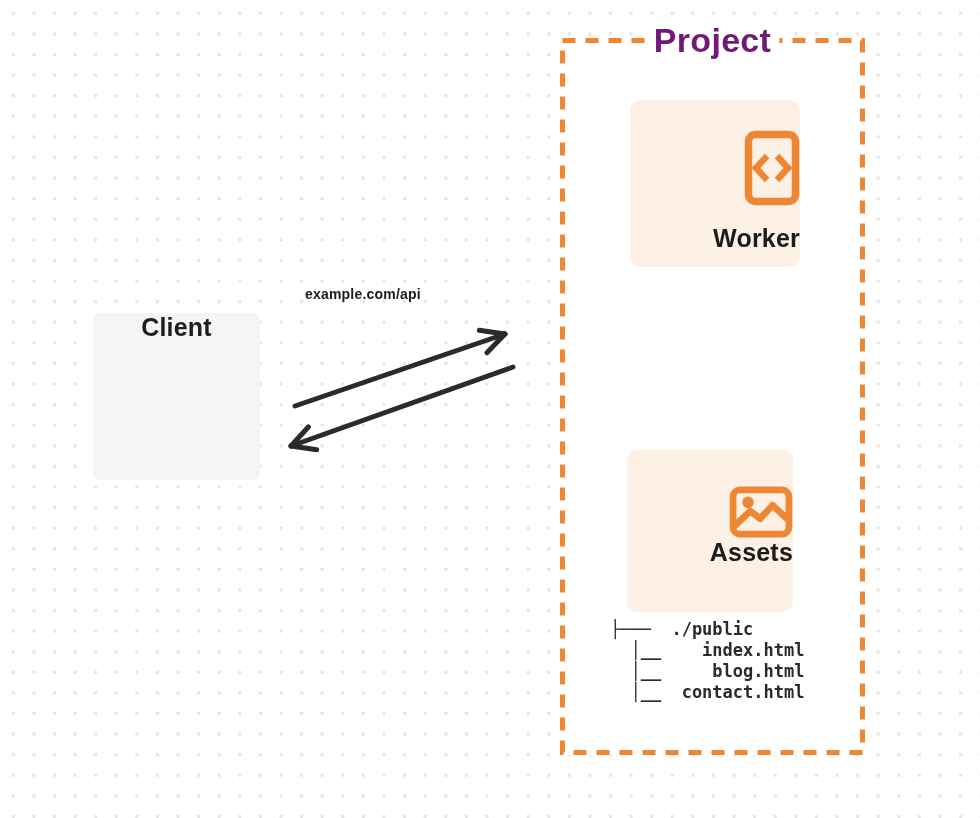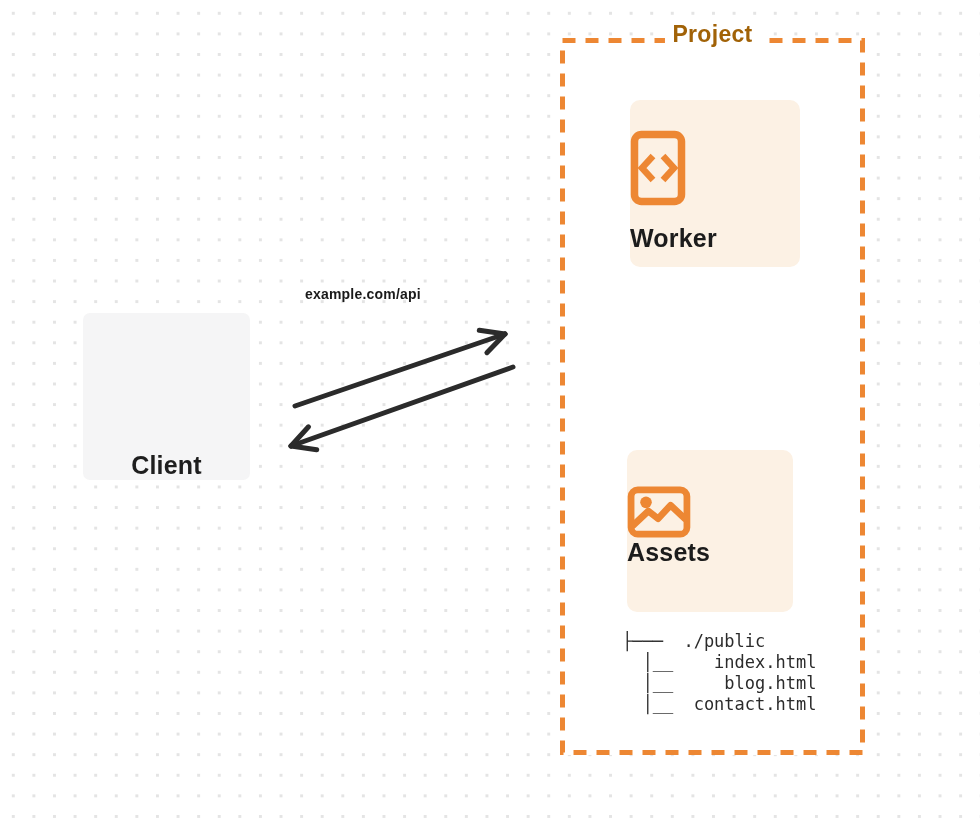--- a/index.html
+++ b/index.html
@@ -8,65 +8,65 @@
     width:980px;height:818px;
     overflow:hidden;
     font-family:"Liberation Sans", sans-serif;
     background-color:#ffffff;
     background-image:radial-gradient(circle, #E4E4E4 1.4px, rgba(0,0,0,0) 1.5px);
     background-size:20.6px 20.6px;
     background-position:3px 3px;
   }
   
   .client-box{
-    position:absolute;left:83px;top:313px;width:167px;height:167px;
+    position:absolute;left:93px;top:313px;width:167px;height:167px;
     background:#F5F5F6;border-radius:7px;
-    display:flex;align-items:flex-end;justify-content:center;
+    display:flex;align-items:flex-start;justify-content:center;
   }
   .client-box .label{
     font-size:25px;font-weight:700;color:#1E1E1E;letter-spacing:.2px;
   }
   
   .api-label{
     position:absolute;left:305px;top:286px;
     font-size:14px;font-weight:700;color:#1A1A1A;letter-spacing:.2px;
   }
   
   .arrows{position:absolute;left:280px;top:320px;width:250px;height:145px;overflow:visible;}
   
   .project-box{
     position:absolute;left:560px;top:38px;width:305px;height:717px;
     background:#ffffff;
   }
   .project-border{position:absolute;left:0;top:0;}
   .project-label{
     position:absolute;top:-17px;left:50%;transform:translateX(-50%);
     background:#ffffff;padding:0 8px;
-    font-size:23px;font-weight:700;color:#a16207;letter-spacing:.3px;
+    font-size:34px;font-weight:700;color:#701a75;letter-spacing:.3px;
     white-space:nowrap;z-index:2;
   }
   
   .card{
     position:absolute;background:#FCF1E4;border-radius:10px;
-    display:flex;flex-direction:column;align-items:flex-start;
+    display:flex;flex-direction:column;align-items:flex-end;
   }
   .worker-card{left:70px;top:62px;width:170px;height:167px;}
   .assets-card{left:67px;top:412px;width:166px;height:162px;}
   .worker-card .icon{margin-top:30px;}
   .assets-card .icon{margin-top:36px;}
   .worker-card .card-label{margin-top:18px;}
   .assets-card .card-label{}
   .card-label{
     font-size:25px;font-weight:700;color:#1C1C1C;letter-spacing:.2px;
   }
   
   .file-tree{
-    position:absolute;left:50px;top:581px;margin:12px;
+    position:absolute;left:50px;top:581px;margin:0;
     font-family:"DejaVu Sans Mono", monospace;
-    font-size:17px;line-height:21px;font-weight:400;color:#2B2B2B;
+    font-size:17px;line-height:21px;font-weight:700;color:#2B2B2B;
     white-space:pre;
   }
 </style>
 </head>
 <body>
 
 <div class="canvas">
 
   <div class="client-box">
     <span class="label">Client</span>

